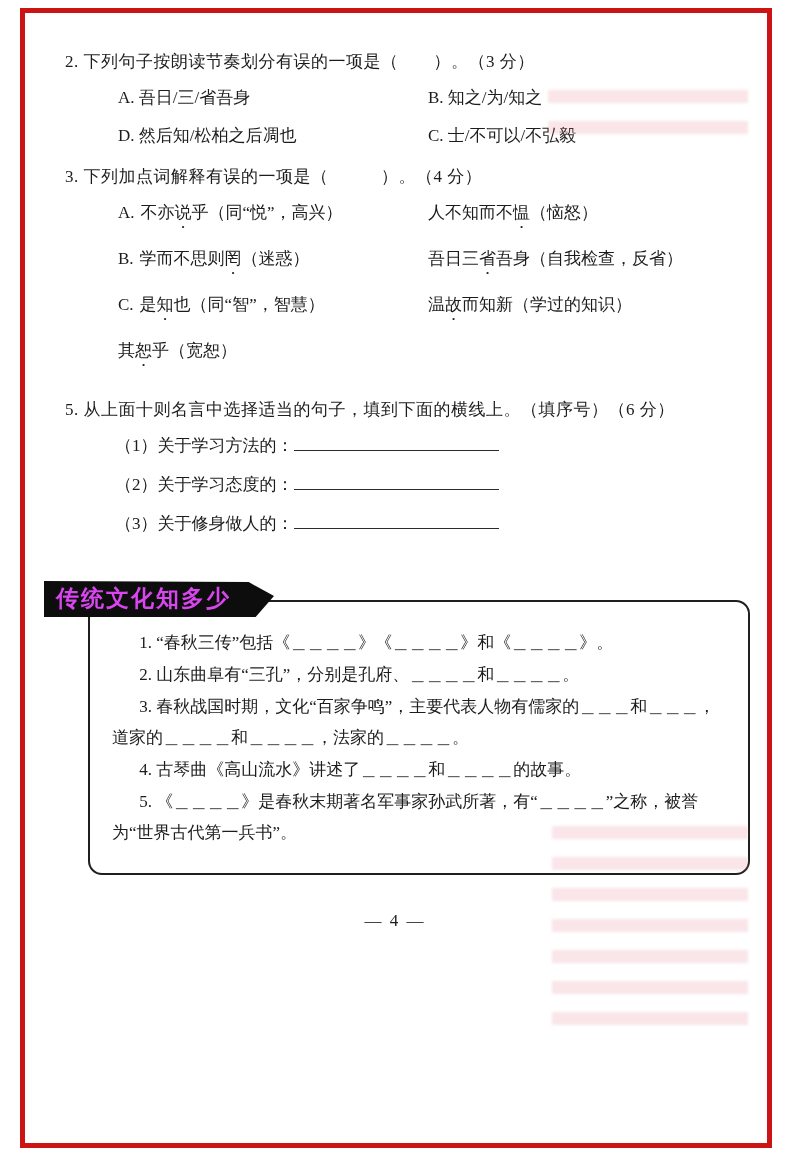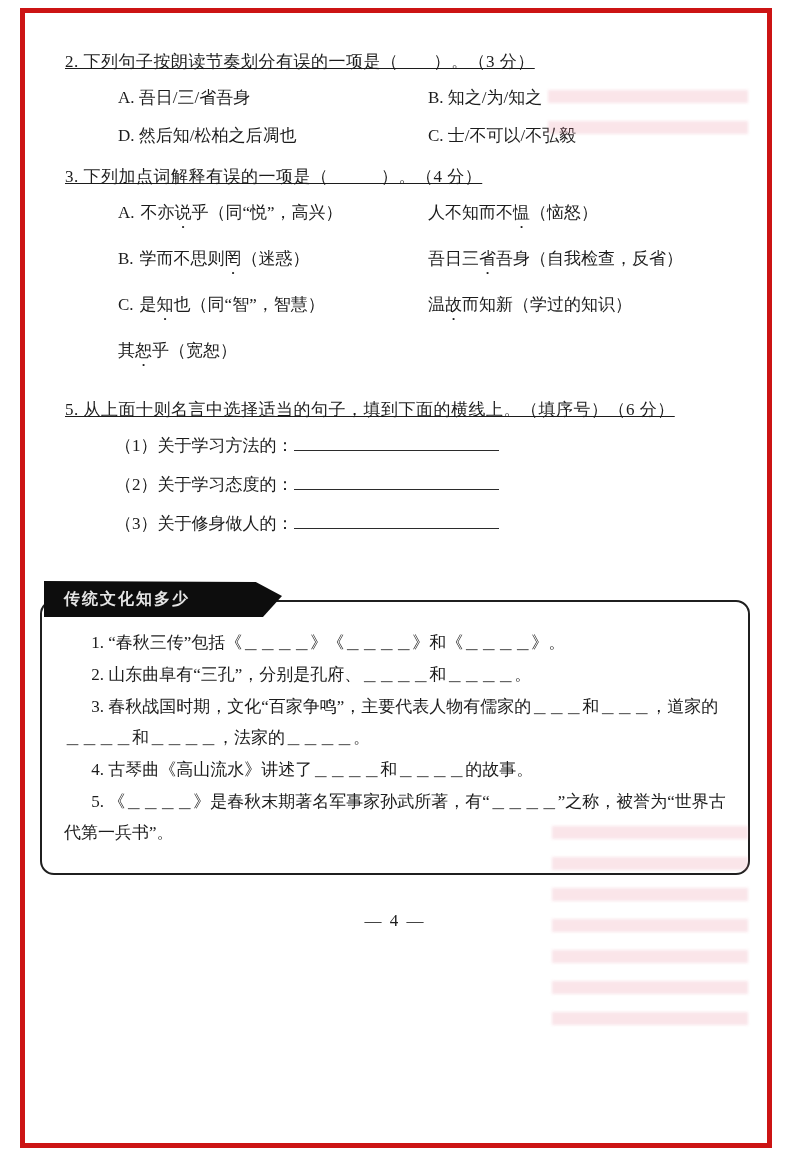--- a/index.html
+++ b/index.html
@@ -15,21 +15,21 @@
     position:absolute;
     left:20px;right:18px;top:8px;bottom:8px;
     border:5px solid #cc1414;
     pointer-events:none;
   }
   .content{
     position:absolute;
     left:40px;top:50px;right:40px;
     font-size:17px;
   }
-  .q-title{margin:0 0 13px 25px;letter-spacing:.5px;text-decoration:underline;}
+  .q-title{margin:0 0 13px 25px;letter-spacing:.5px;}
   .opt-grid{
     display:grid;
     grid-template-columns:310px 1fr;
     row-gap:15px;
     margin:0 0 18px 78px;
   }
   .opt-label{margin-right:6px;}
   .em{
     -webkit-text-emphasis:filled dot;
     -webkit-text-emphasis-position:under;
@@ -48,35 +48,36 @@
     width:205px;
     border-bottom:1.5px solid #2b2b2b;
     height:16px;
     vertical-align:baseline;
   }
   .badge{
     position:relative;z-index:3;
     margin:46px 0 0 4px;
     width:218px;height:36px;
     background:#0d0d0d;
-    color:#e5e5e5;
+    color:#d946ef;
     font-weight:700;
-    font-size:16px;
+    font-size:23px;
     line-height:36px;
-    padding-left:20px;
+    padding-left:12px;
     letter-spacing:2px;
     clip-path:polygon(0 0,89% 3%,100% 42%,92% 100%,0 100%);
   }
   .culture-box{
     position:relative;z-index:2;
     margin-top:-17px;
     border:2px solid #1f1f1f;
     border-radius:14px;
     padding:24px 22px 24px 22px;
     line-height:31px;
+    margin-left:48px;
   }
   .culture-item{margin:1px 0;text-indent:1.6em;}
   .page-number{
     margin-top:36px;
     text-align:center;
     font-size:17px;
     letter-spacing:2px;
   }
   .bleed{
     position:absolute;z-index:5;

